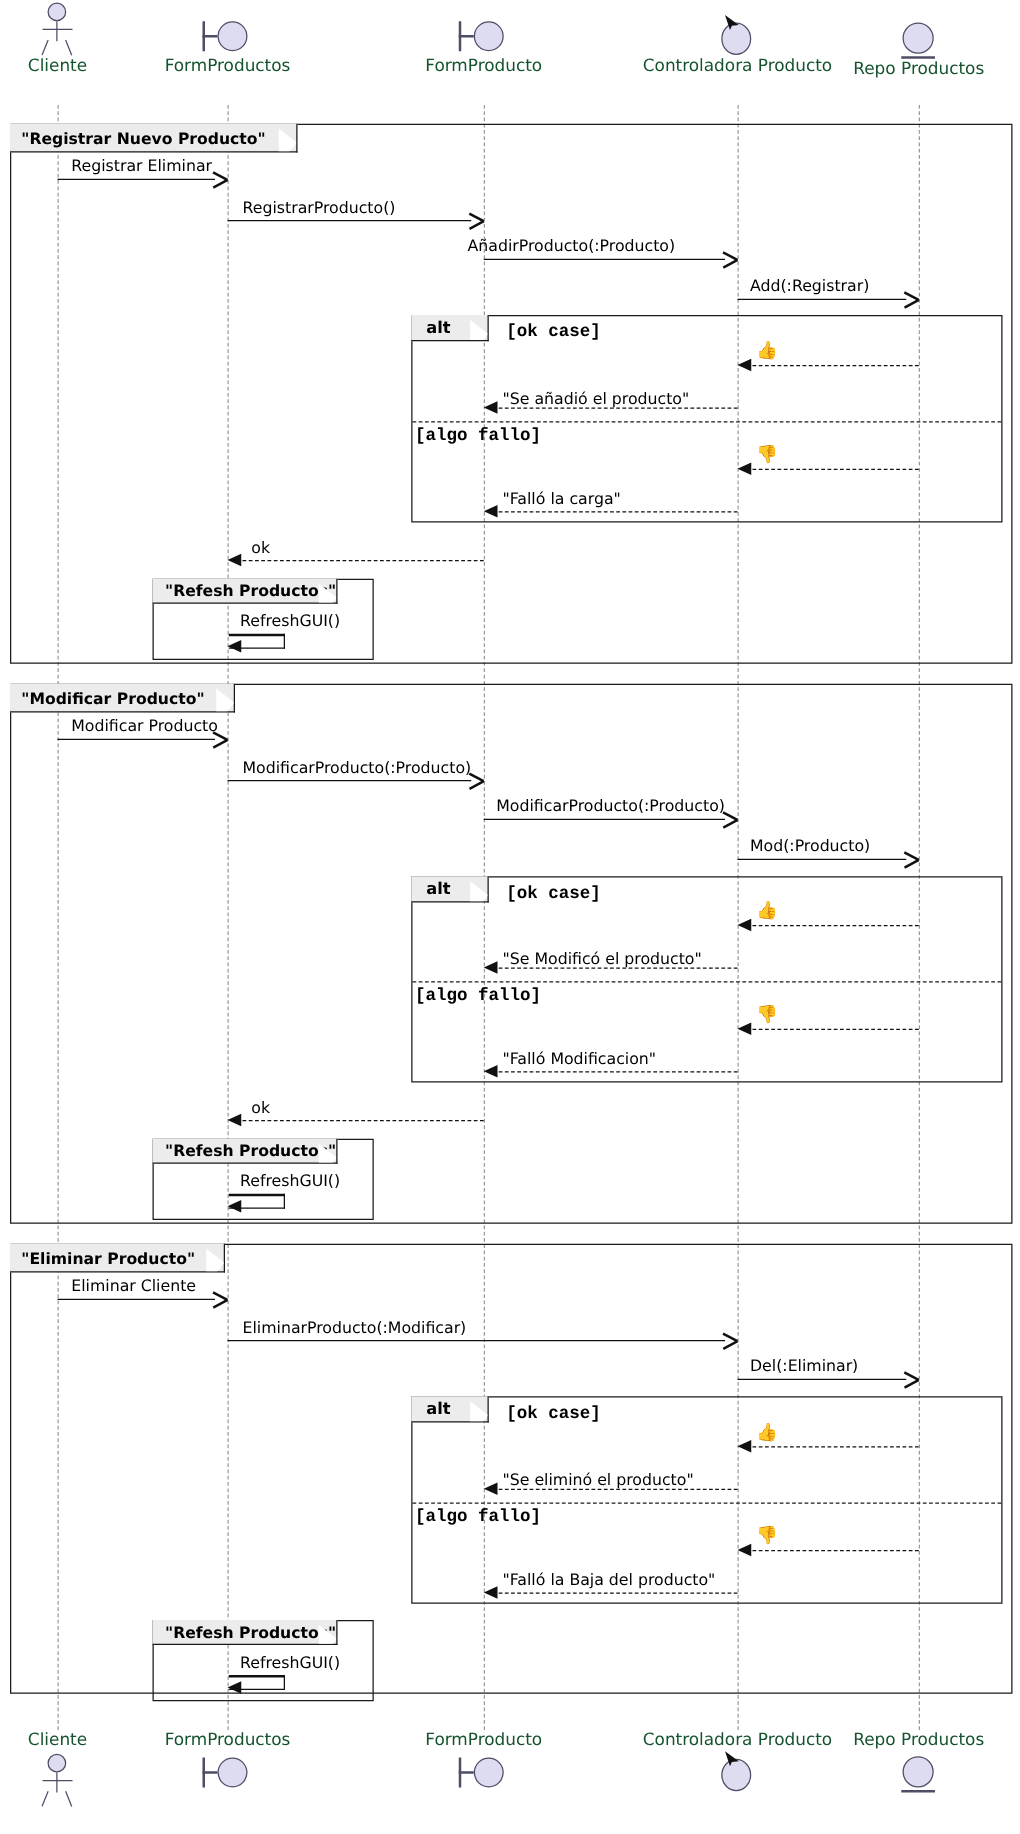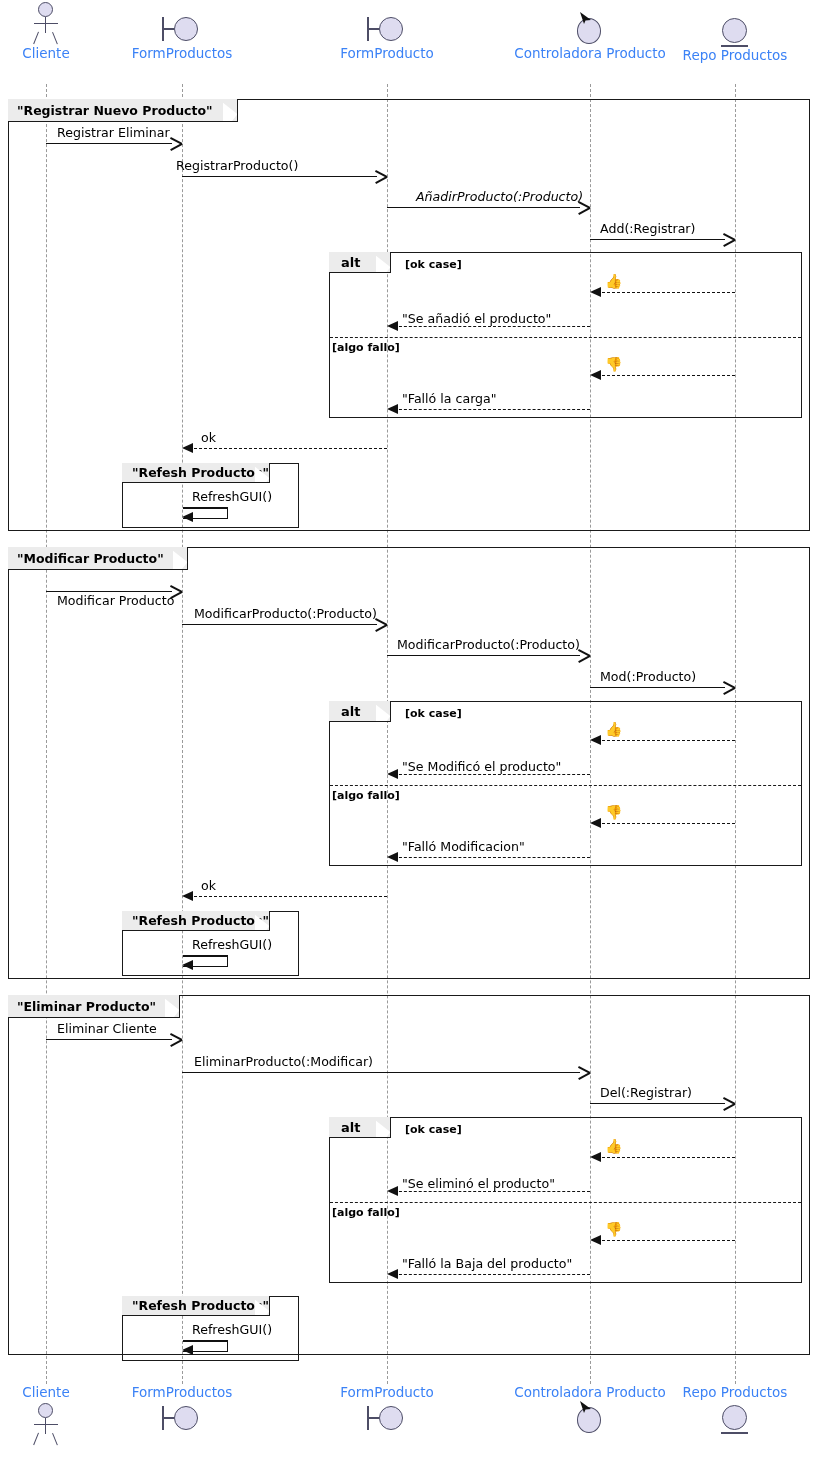--- a/index.html
+++ b/index.html
@@ -6,21 +6,21 @@
   body{
     font-family:"DejaVu Sans","Liberation Sans",sans-serif;
     width:816px;height:1467px;position:relative;overflow:hidden;
     -webkit-font-smoothing:antialiased;
   }
   #diagram{position:absolute;left:0;top:0;width:816px;height:1467px;}
 
   
   .participant{position:absolute;text-align:center;}
   .p-label{
-    font-size:13.5px;color:#3b82f6;white-space:nowrap;line-height:14px;
+    font-size:13.5px;color:#14532d;white-space:nowrap;line-height:14px;
   }
   .icon-wrap{position:relative;height:44px;}
 
   
   .actor{position:relative;width:34px;height:44px;margin:0 auto;}
   .actor .head{
     position:absolute;left:9px;top:0;width:15px;height:15px;border-radius:50%;
     background:#dedcf0;border:1.3px solid #4d4d66;box-sizing:border-box;
   }
   .actor .body{position:absolute;left:16px;top:15px;width:1.4px;height:16px;background:#4d4d66;}
@@ -71,21 +71,21 @@
     position:relative;height:100%;display:flex;align-items:center;
     padding-left:9px;font-size:12.5px;font-weight:bold;color:#000;white-space:nowrap;
   }
   .tab-cut{position:absolute;top:0;right:0;height:100%;width:14px;overflow:hidden;}
   .tab-cut:before{
     content:"";position:absolute;left:-10px;top:-4px;width:30px;height:30px;
     background:#ffffff;border-left:1.4px solid #1a1a1a;transform:rotate(38deg);
     transform-origin:top left;
   }
   .guard{
-    position:absolute;font-size:11px;font-weight:bold;color:#000;white-space:nowrap;
+    position:absolute;font-size:14px;font-weight:bold;color:#000;white-space:nowrap;font-family:Liberation Mono, monospace;
   }
   .divider{position:absolute;border-top:1.3px dashed #1a1a1a;}
 
   
   .msg-label{
     position:absolute;font-size:12.6px;color:#000;white-space:nowrap;line-height:14px;
   }
   .msg-label.emoji{font-size:14px;}
   .arrow-line{position:absolute;height:0;}
   .arrow-line.solid{border-top:1.5px solid #111;}
@@ -240,28 +240,28 @@
     <div class="tab-cut"></div>
   </div>
 
   <div class="msg-label" style="left:57px;top:126px;">Registrar Eliminar</div>
   <div class="arrow-line solid" style="left:46px;top:143px;width:126px;"></div>
   <div class="ohead" style="left:169px;top:137px;">
       <i></i>
       <i></i>
     </div>
 
-  <div class="msg-label" style="left:176px;top:159px;">RegistrarProducto()</div>
+  <div class="msg-label" style="left:194px;top:159px;">RegistrarProducto()</div>
   <div class="arrow-line solid" style="left:182px;top:176px;width:195px;"></div>
   <div class="ohead" style="left:374px;top:170px;">
       <i></i>
       <i></i>
     </div>
 
-  <div class="msg-label" style="left:416px;top:190px;font-style:italic;">AñadirProducto(:Producto)</div>
+  <div class="msg-label" style="left:374px;top:190px;">AñadirProducto(:Producto)</div>
   <div class="arrow-line solid" style="left:387px;top:207px;width:193px;"></div>
   <div class="ohead" style="left:577px;top:201px;">
       <i></i>
       <i></i>
     </div>
 
   <div class="msg-label" style="left:600px;top:222px;">Add(:Registrar)</div>
   <div class="arrow-line solid" style="left:590px;top:239px;width:135px;"></div>
   <div class="ohead" style="left:722px;top:233px;">
       <i></i>
@@ -315,21 +315,21 @@
   <div class="arrowhead left" style="left:182px;top:512px;"></div>
 
   <div class="frag" style="left:8px;top:547px;width:802px;height:432px;"></div>
   <div class="frag-tab" style="left:8px;top:547px;width:180px;height:23px;">
     <div class="tab-inner">
         <span>"Modificar Producto"</span>
       </div>
     <div class="tab-cut"></div>
   </div>
 
-  <div class="msg-label" style="left:57px;top:594px;">Modificar Producto</div>
+  <div class="msg-label" style="left:57px;top:574px;">Modificar Producto</div>
   <div class="arrow-line solid" style="left:46px;top:591px;width:126px;"></div>
   <div class="ohead" style="left:169px;top:585px;">
       <i></i>
       <i></i>
     </div>
 
   <div class="msg-label" style="left:194px;top:607px;">ModificarProducto(:Producto)</div>
   <div class="arrow-line solid" style="left:182px;top:624px;width:195px;"></div>
   <div class="ohead" style="left:374px;top:618px;">
       <i></i>
@@ -411,21 +411,21 @@
       <i></i>
     </div>
 
   <div class="msg-label" style="left:194px;top:1055px;">EliminarProducto(:Modificar)</div>
   <div class="arrow-line solid" style="left:182px;top:1072px;width:398px;"></div>
   <div class="ohead" style="left:577px;top:1066px;">
       <i></i>
       <i></i>
     </div>
 
-  <div class="msg-label" style="left:600px;top:1086px;">Del(:Registrar)</div>
+  <div class="msg-label" style="left:600px;top:1086px;">Del(:Eliminar)</div>
   <div class="arrow-line solid" style="left:590px;top:1103px;width:135px;"></div>
   <div class="ohead" style="left:722px;top:1097px;">
       <i></i>
       <i></i>
     </div>
 
   <div class="frag inner" style="left:329px;top:1117px;width:473px;height:166px;"></div>
   <div class="frag-tab" style="left:329px;top:1117px;width:62px;height:21px;">
     <div class="tab-inner" style="padding-left:12px;font-size:13px;">
         <span>alt</span>

